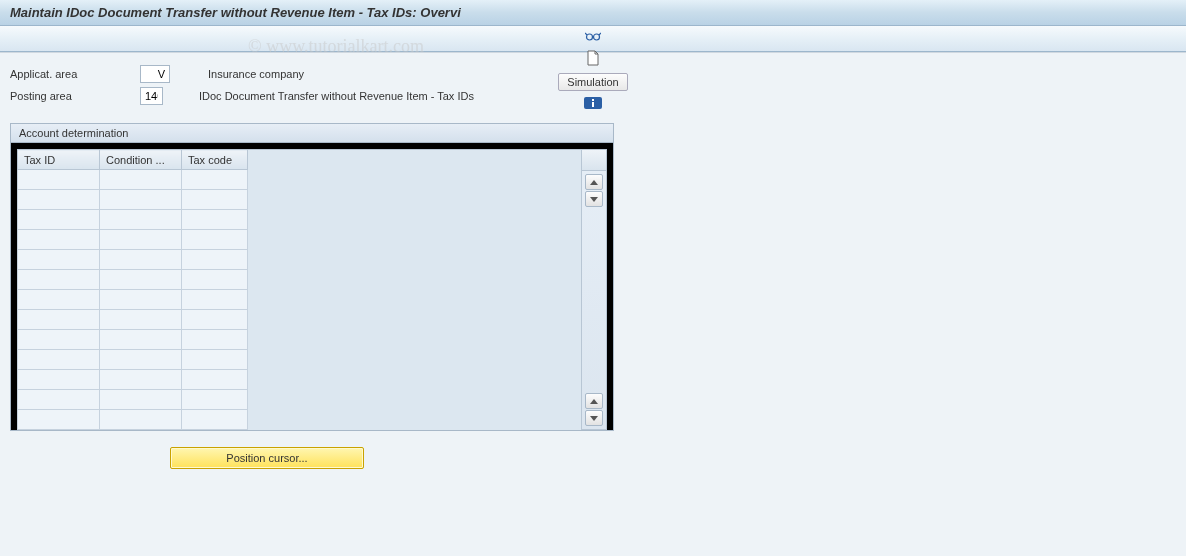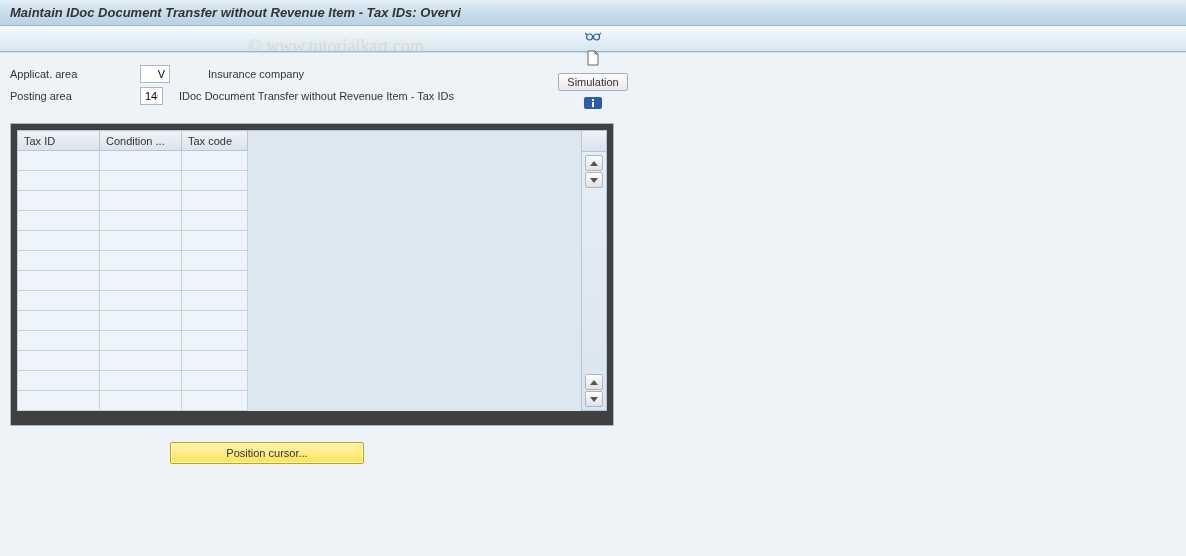--- a/index.html
+++ b/index.html
@@ -95,22 +95,22 @@
     }
     .panel-header {
       background: linear-gradient(to bottom, #e7eef6, #d4e0ec);
       border-bottom: 1px solid #a8b8c8;
       padding: 3px 8px;
       font-size: 11px;
       color: #333;
     }
     .table-wrap {
       display: flex;
-      background: #404040;
-      padding: 6px 6px 14px 6px;
+      background: #000000;
+      padding: 6px 6px 0 6px;
       position: relative;
     }
     .grid {
       border-collapse: collapse;
       flex: none;
     }
     .grid th {
       background: linear-gradient(to bottom, #eef3f8, #d9e4ee);
       border: 1px solid #b8c6d4;
       font-weight: normal;
@@ -228,24 +228,25 @@
 
   <div class="field-row">
     <div class="field-label">Applicat. area</div>
     <input class="field-input" style="width: 30px;" value="V">
     <div class="field-desc" style="margin-left:38px">Insurance company</div>
   </div>
 
   <div class="field-row">
     <div class="field-label">Posting area</div>
     <input class="field-input" style="width: 23px;" value="1405">
-    <div class="field-desc" style="margin-left:16px">IDoc Document Transfer without Revenue Item - Tax IDs</div>
+    <div class="field-desc" style="margin-left:36px">IDoc Document Transfer without Revenue Item - Tax IDs</div>
   </div>
 
   <div class="panel">
+    <div class="panel-header">Account determination</div>
     <div class="table-wrap">
       <table class="grid">
         <thead>
             <tr>
           <th class="col-taxid">Tax ID</th>
           <th class="col-cond">Condition ...</th>
           <th class="col-taxcode">Tax code</th>
         </tr>
           </thead>
         <tbody id="grid-body">

